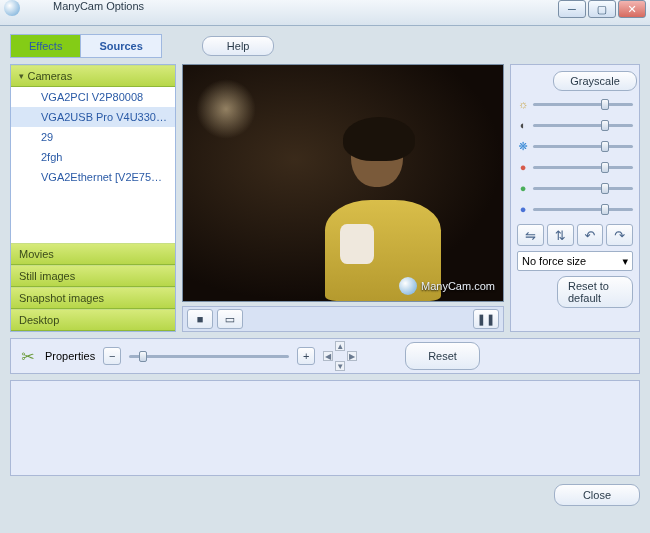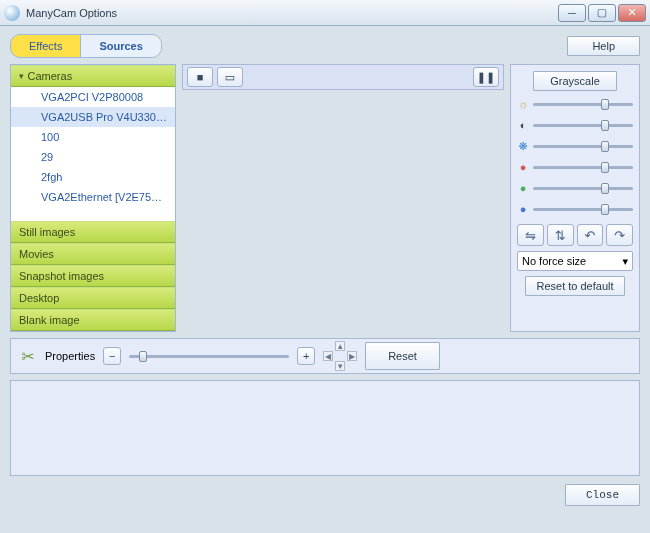--- a/index.html
+++ b/index.html
@@ -1,34 +1,34 @@
 <!DOCTYPE html>
 <html><head>
 <meta charset="utf-8">
 <style>
 * { box-sizing: border-box; margin: 0; padding: 0; font-family: "Segoe UI", Tahoma, sans-serif; font-size: 11px; }
 body { background: #d8e2e9; width: 650px; height: 533px; overflow: hidden; }
 
-.titlebar { height: 26px; background: linear-gradient(#f3f7fb,#d9e4ee); display:flex; align-items:center; padding:0 4px; border-bottom:1px solid #9cb2c8; }
+.titlebar { height: 26px; background: linear-gradient(#f3f7fb,#d9e4ee); display:flex; padding:0 4px; border-bottom:1px solid #9cb2c8;gap:27px; }
 .titlebar .app-icon { width:16px; height:16px; border-radius:50%; background: radial-gradient(circle at 35% 35%, #fff, #6aa6d6); margin-right:6px;}
 .titlebar .title { color:#2a3b4a; flex:1;}
 .winbtns { display:flex; gap:2px; }
 .winbtn { width:28px; height:18px; border:1px solid #7a8fa6; border-radius:3px; background:linear-gradient(#f6fbff,#d0def0); display:flex; align-items:center; justify-content:center; color:#30506e; }
 .winbtn.close { background:linear-gradient(#f3b5b1,#d66a5f); color:#fff; }
 
 .content { padding:8px 10px 10px 10px; }
 
 .toprow { display:flex; align-items:center; margin-bottom:6px;}
-.tabs { display:flex; background:#fde047; border:1px solid #9fb8e0; border-radius:10px; overflow:hidden; }
+.tabs { display:flex; background:#84cc16; border:1px solid #9fb8e0; border-radius:0; overflow:hidden; }
 .tab { padding:5px 18px; color:#2a5aa6; border-right:1px solid #9fb8e0; cursor:pointer;}
 .tab.active { background:#e8f0fc; font-weight:bold; }
 .tab:last-child { border-right:none;}
 .help-btn { margin-left:auto; }
 
-.btn { background:linear-gradient(#fdfdfe,#e4ecf7); border:1px solid #9fb0c8; border-radius:1px; padding:3px 16px; color:#2a3b4a; cursor:pointer; display:inline-flex; align-items:center; justify-content:center; min-height:20px;}
+.btn { background:linear-gradient(#fdfdfe,#e4ecf7); border:1px solid #9fb0c8; border-radius:9px; padding:3px 16px; color:#2a3b4a; cursor:pointer; display:inline-flex; align-items:center; justify-content:center; min-height:20px;margin-left:40px;}
 .btn.wide { padding-left:24px; padding-right:24px;}
 
 .mainrow { display:flex; gap:6px; height:268px;}
 .sidebar { width:166px; border:1px solid #9fb8e0; background:#e8f0fc; display:flex; flex-direction:column; overflow:hidden;}
 .section-header { background:linear-gradient(#d6ea7a,#b7d74a); border-top:1px solid #c8df84; border-bottom:1px solid #8fb838; color:#3a4a1a; padding:4px 8px; display:flex; align-items:center; cursor:pointer;}
 .section-header .arrow { margin-right:4px; font-size:9px; color:#4a5a26;}
 .camera-list { background:#fff; flex:1; overflow:auto;}
 .camera-item { padding:4px 8px 4px 30px; color:#2a5aa6; cursor:pointer; white-space:nowrap; overflow:hidden; text-overflow:ellipsis;}
 .camera-item.selected { background:#d8e6f8; }
 
@@ -61,21 +61,21 @@
 .proprow .picon { width:18px;height:18px; display:flex;align-items:center;justify-content:center;color:#6a9a3a;font-size:16px;}
 .zoomtrack { flex:1; height:3px; background:#9fb0c8; border-radius:2px; position:relative; max-width:160px;}
 .zthumb { position:absolute; left:6%; top:-4px; width:8px; height:11px; background:linear-gradient(#f8fafc,#c9d6e6); border:1px solid #7a8fa6; border-radius:2px;}
 .dpad { width:34px; height:30px; position:relative;}
 .dpad .d { position:absolute; width:10px;height:10px; border:1px solid #b0bac8; background:#eef2f8; display:flex;align-items:center;justify-content:center; font-size:8px; color:#6a7a90;}
 .dpad .up{left:12px; top:0;} .dpad .down{left:12px; bottom:0;} .dpad .left{left:0; top:10px;} .dpad .right{right:0; top:10px;}
 
 .bigarea { margin-top:6px; height:96px; border:1px solid #aab8d6; background:#e5ebf9; }
 
 .footer { margin-top:8px; display:flex; justify-content:flex-end;}
-.close-btn { padding:4px 20px;font-family:Liberation Mono, monospace;}
+.close-btn { padding:4px 28px;}
 </style>
 </head>
 <body>
 
 <div class="titlebar">
   <div class="app-icon"></div>
   <div class="title">ManyCam Options</div>
   <div class="winbtns">
     <div class="winbtn">─</div>
     <div class="winbtn">▢</div>
@@ -96,34 +96,48 @@
   <div class="mainrow">
 
     <div class="sidebar">
       <div class="section-header">
         <span class="arrow">▾</span>
         <span>Cameras</span>
       </div>
       <div class="camera-list">
         <div class="camera-item">VGA2PCI V2P80008</div>
         <div class="camera-item selected">VGA2USB Pro V4U33038</div>
-        <div class="camera-item">100</div>
         <div class="camera-item">29</div>
         <div class="camera-item">2fgh</div>
         <div class="camera-item">VGA2Ethernet [V2E75450]</div>
 
       </div>
+      <div class="section-header">Movies</div>
       <div class="section-header">Still images</div>
-      <div class="section-header">Movies</div>
       <div class="section-header">Snapshot images</div>
       <div class="section-header">Desktop</div>
-      <div class="section-header">Blank image</div>
     </div>
 
     <div class="centerpane">
+      <div class="video">
+        <div class="scene">
+          <div class="bgdark"></div>
+          <div class="flare"></div>
+          <div class="person">
+            <div class="torso"></div>
+            <div class="head"></div>
+            <div class="hair"></div>
+            <div class="hands"></div>
+          </div>
+        </div>
+        <div class="watermark">
+          <div class="wm-icon"></div>
+          <span>ManyCam.com</span>
+        </div>
+      </div>
       <div class="controlbar">
         <div class="cbtn">■</div>
         <div class="cbtn">▭</div>
         <div style="flex:1"></div>
         <div class="cbtn">❚❚</div>
       </div>
     </div>
 
     <div class="rightpane">
       <div class="btn" style="align-self:center;">Grayscale</div>

